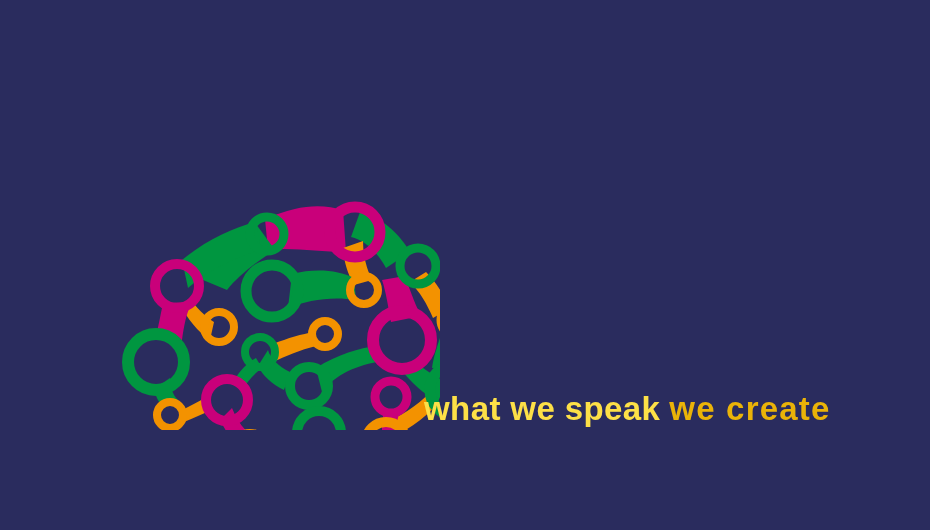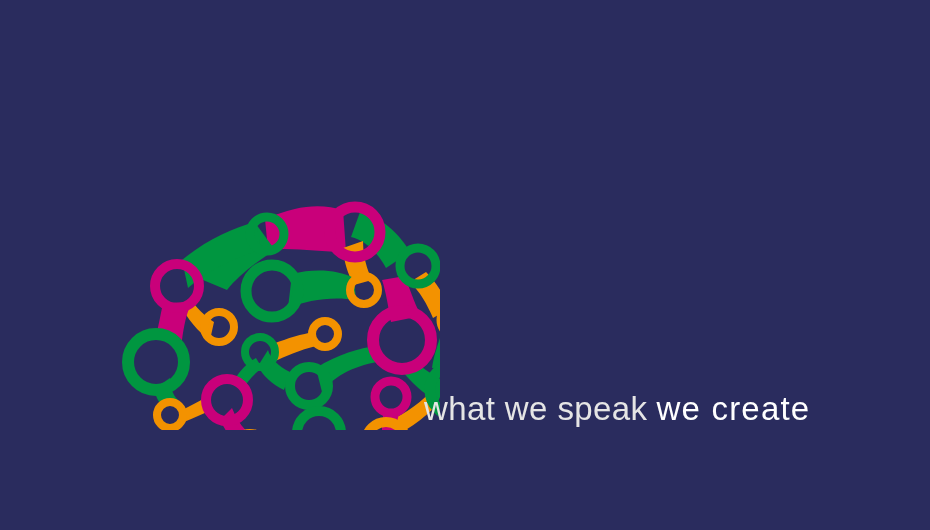--- a/index.html
+++ b/index.html
@@ -29,26 +29,26 @@
     position: absolute;
     left: 424px;
     top: 389px;
     white-space: nowrap;
     font-family: "Liberation Sans", sans-serif;
     font-size: 33px;
     line-height: 40px;
     letter-spacing: 0.4px;
   }
   .tag-light {
-    color: #e5e5e5;
-    font-weight: 400;
+    color: #fde047;
+    font-weight: 700;
   }
   .tag-accent {
-    color: #ffffff;
-    font-weight: 400;
+    color: #eab308;
+    font-weight: 700;
     letter-spacing: 1.2px;
   }
   .spacer { display: inline-block; width: 9px; }
 </style>
 </head>
 <body>
 
 <div id="stage">
 
   <svg id="brand-logo" viewBox="0 0 380 330" xmlns="http://www.w3.org/2000/svg">

